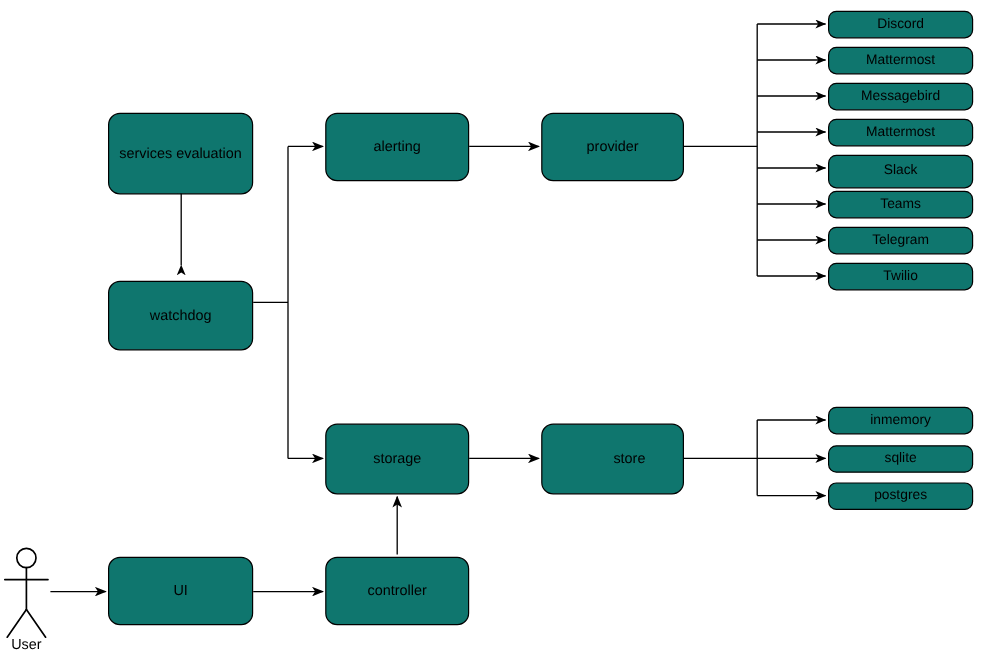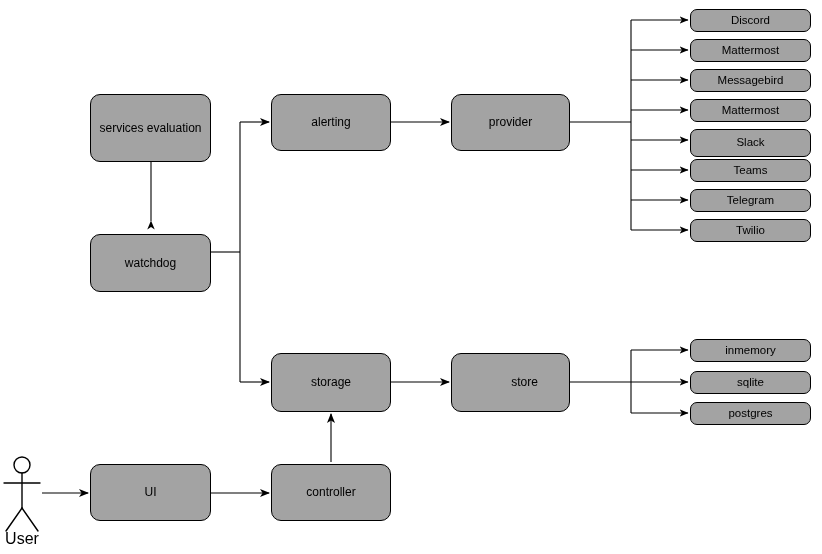--- a/index.html
+++ b/index.html
@@ -22,41 +22,41 @@
     position: absolute;
     left: 0;
     top: 0;
     width: 822px;
     height: 554px;
     pointer-events: none;
   }
   .node {
     position: absolute;
     box-sizing: border-box;
-    background: #a3a3a3;
+    background: #0f766e;
     border: 1px solid #000000;
     border-radius: 10px;
     display: flex;
     align-items: center;
     justify-content: center;
     color: #000000;
     font-family: "Liberation Sans", sans-serif;
     font-size: 12px;
     line-height: 1.2;
     text-align: center;
     white-space: nowrap;
   }
   .node.small {
     border-radius: 7px;
     font-size: 11.5px;
   }
   .actor-label {
     position: absolute;
     font-family: "Liberation Sans", sans-serif;
-    font-size: 16px;
+    font-size: 12px;
     color: #000000;
     text-align: center;
     white-space: nowrap;
   }
 </style>
 </head>
 <body>
 
 <div id="canvas">
 

